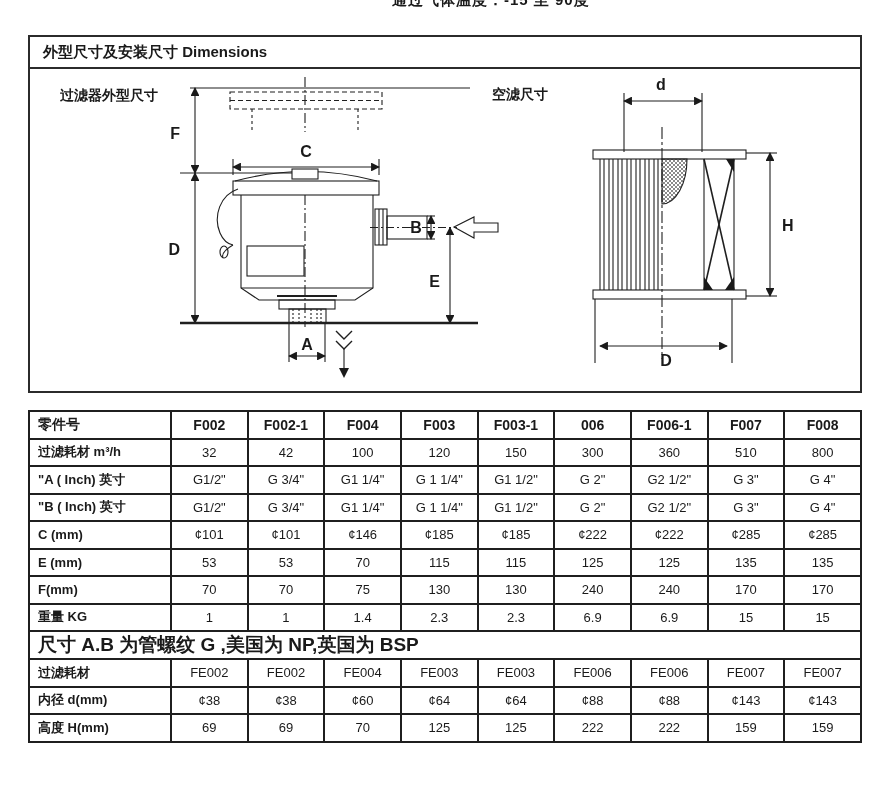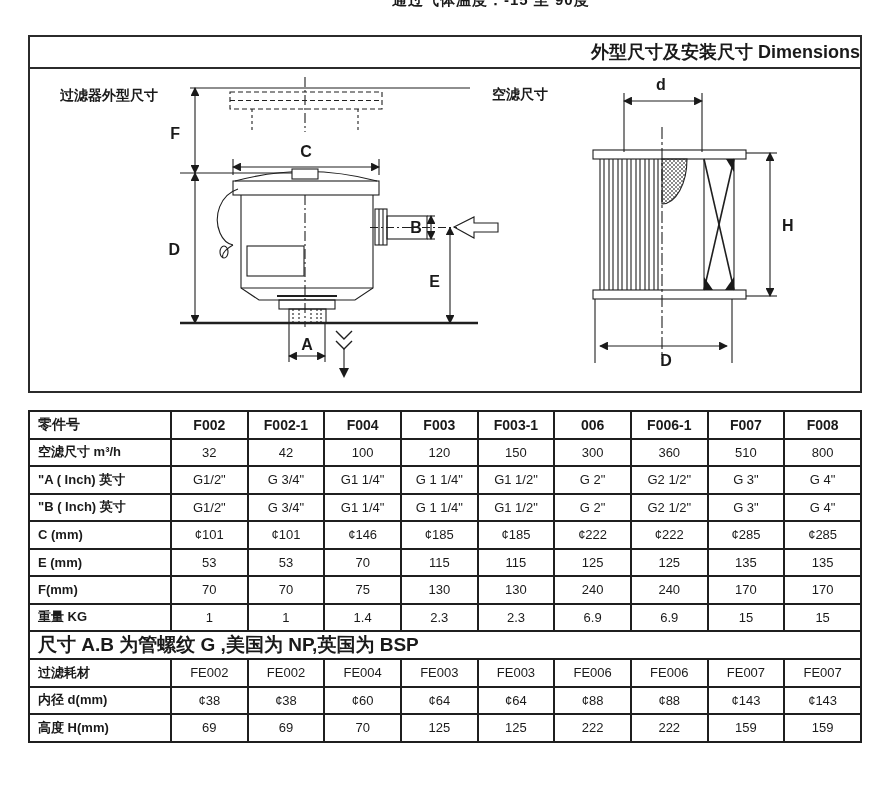--- a/index.html
+++ b/index.html
@@ -12,21 +12,21 @@
   .top-note{
     position:absolute;left:392px;top:-9px;font-size:15px;font-weight:bold;
     letter-spacing:1px;line-height:18px;white-space:nowrap;
   }
   .panel{
     position:absolute;left:28px;top:35px;width:830px;height:354px;
     border:2px solid #2b2b2b;background:#fff;
   }
   .panel-title{
     height:30px;line-height:30px;border-bottom:2px solid #2b2b2b;
-    padding-left:13px;font-size:18px;font-weight:bold;text-align:right;
+    padding-left:13px;font-size:15px;font-weight:bold;
   }
   svg.drawing{display:block;}
   .drawlbl{font-family:"Liberation Sans","DejaVu Sans",sans-serif;font-size:14px;font-weight:600;fill:#1a1a1a;stroke:none;}
   .dimlbl{font-family:"Liberation Sans","DejaVu Sans",sans-serif;font-size:16px;font-weight:bold;fill:#1a1a1a;stroke:none;}
   table.spec{
     position:absolute;left:28px;top:410px;width:834px;
     border-collapse:collapse;table-layout:fixed;border:2px solid #1f1f1f;
   }
   .spec td{
     border:2px solid #1f1f1f;height:25.5px;text-align:center;
@@ -199,21 +199,21 @@
           <td class="hdr">F002-1</td>
           <td class="hdr">F004</td>
           <td class="hdr">F003</td>
           <td class="hdr">F003-1</td>
           <td class="hdr">006</td>
           <td class="hdr">F006-1</td>
           <td class="hdr">F007</td>
           <td class="hdr">F008</td>
         </tr>
         <tr>
-          <td class="lbl ">空滤尺寸  m³/h</td>
+          <td class="lbl ">过滤耗材  m³/h</td>
           <td class="">32</td>
           <td class="">42</td>
           <td class="">100</td>
           <td class="">120</td>
           <td class="">150</td>
           <td class="">300</td>
           <td class="">360</td>
           <td class="">510</td>
           <td class="">800</td>
         </tr>

